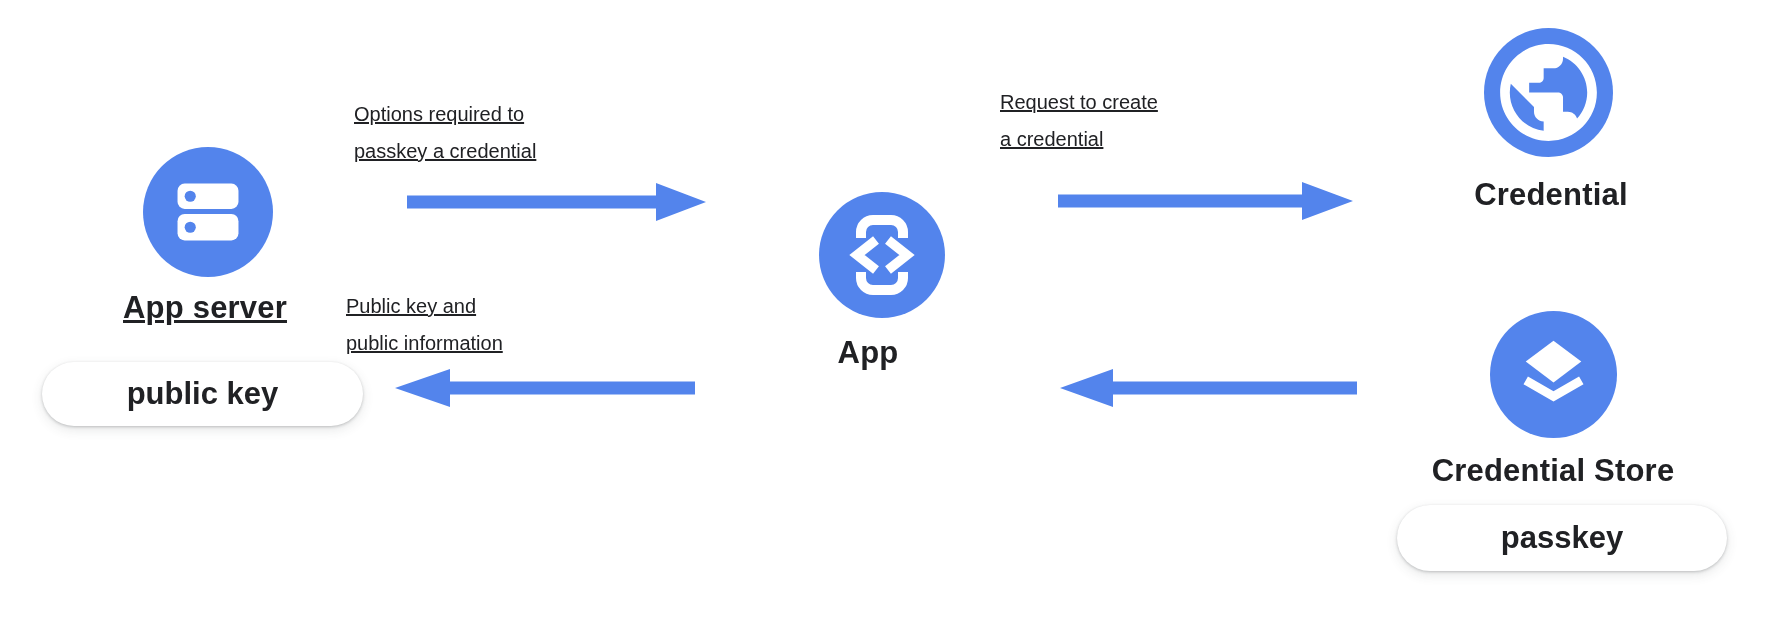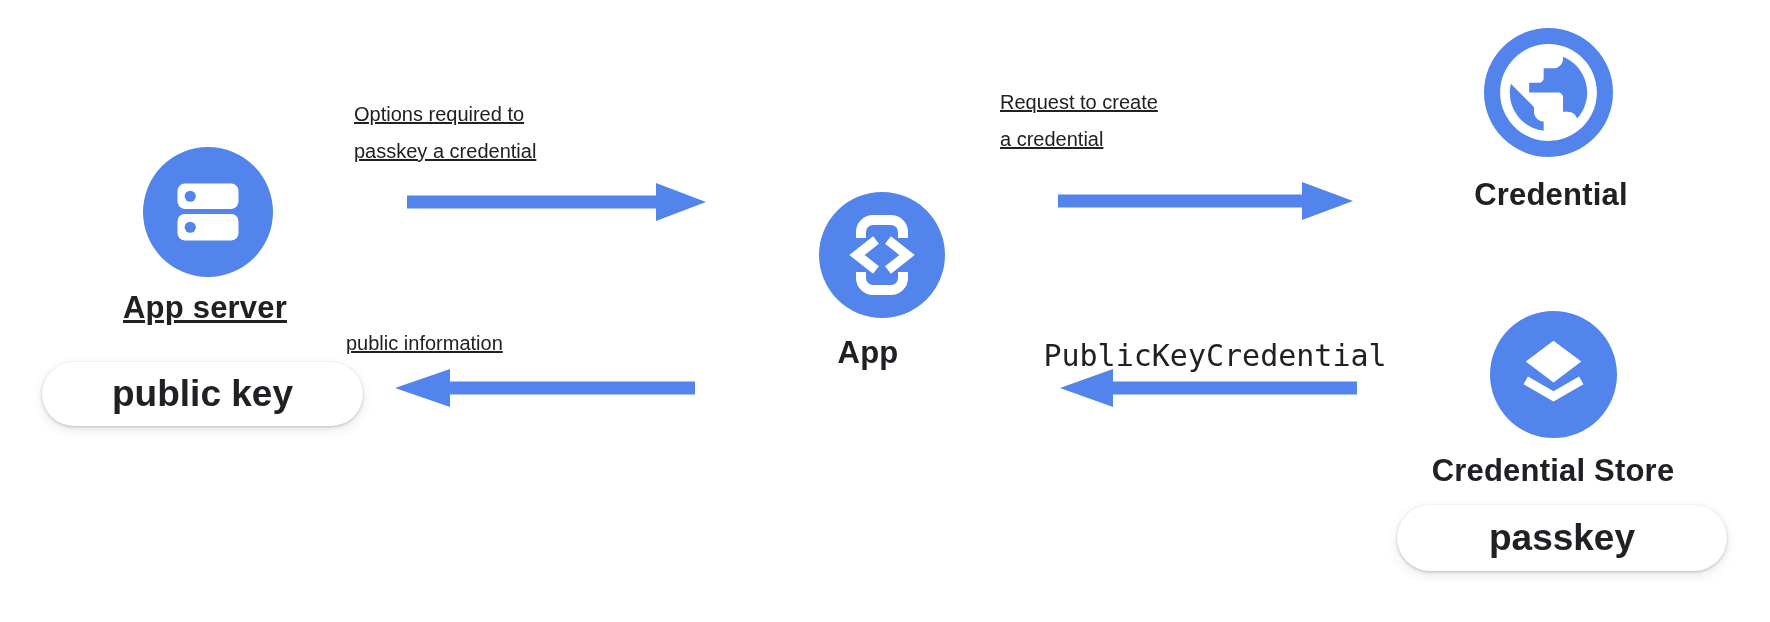--- a/index.html
+++ b/index.html
@@ -58,21 +58,21 @@
     font-weight: 400;
   }
   .pill {
     position: absolute;
     background: var(--pill-bg, #ffffff);
     border-radius: 40px;
     display: flex;
     align-items: center;
     justify-content: center;
     color: var(--text, #202124);
-    font-size: 37px;
+    font-size: 31px;
     font-weight: 600;
     box-shadow: 0 1px 3px rgba(60,64,67,0.28), 0 4px 12px rgba(60,64,67,0.12);
   }
 </style>
 </head>
 <body>
 
 <div class="canvas">
 
   <svg class="arrows-layer" viewBox="0 0 1770 622" xmlns="http://www.w3.org/2000/svg">
@@ -95,41 +95,40 @@
   <div class="pill" style="left:42px; top:362px; width:321px; height:64px;">
     <span>public key</span>
   </div>
 
   <div class="caption" style="left:354px; top:96px; width:400px;">
     <span>Options required to</span><br>
     <span>passkey a credential</span>
   </div>
 
   <div class="caption" style="left:346px; top:288px; width:400px;">
-    <br>
+    <span>Public key and</span><br>
     <span>public information</span>
   </div>
 
   <div class="icon" style="left:819px; top:192px; width:126px; height:126px;">
     <svg viewBox="-63 -63 126 126" xmlns="http://www.w3.org/2000/svg">
       <circle class="blue-fill" cx="0" cy="0" r="63"></circle>
       <rect x="-21" y="-35" width="42" height="70" rx="12" fill="none" stroke="#ffffff" stroke-width="10"></rect>
       <rect class="blue-fill" x="-33" y="-17" width="66" height="34" stroke="none"></rect>
       <polyline points="-6,-15 -25,0 -6,15" fill="none" stroke="#ffffff" stroke-width="9.5"></polyline>
       <polyline points="6,-15 25,0 6,15" fill="none" stroke="#ffffff" stroke-width="9.5"></polyline>
     </svg>
   </div>
   <div class="node-label" style="left:668px; top:334px; width:400px;">App</div>
 
   <div class="caption" style="left:1000px; top:84px; width:400px;">
     <span>Request to create</span><br>
     <span>a credential</span>
   </div>
 
-  <div class="caption-mono" style="left:1015px; top:338px; width:400px;">PublicKeyCredential</div>
 
   <div class="icon" style="left:1484px; top:28px; width:129px; height:129px;">
     <svg viewBox="-64 -64 128 128" xmlns="http://www.w3.org/2000/svg">
       <circle class="blue-fill" cx="0" cy="0" r="64"></circle>
       <path fill="#ffffff" transform="scale(4.8) translate(-12 -12)" d="M12 2C6.48 2 2 6.48 2 12s4.48 10 10 10 10-4.48 10-10S17.52 2 12 2zm-1 17.93c-3.95-.49-7-3.85-7-7.93 0-.62.08-1.21.21-1.79L9 15v1c0 1.1.9 2 2 2v1.93zm6.9-2.54c-.26-.81-1-1.39-1.9-1.39h-1v-3c0-.55-.45-1-1-1H8v-2h2c.55 0 1-.45 1-1V7h2c1.1 0 2-.9 2-2v-.41c2.93 1.19 5 4.06 5 7.41 0 2.08-.8 3.97-2.1 5.39z"></path>
     </svg>
   </div>
   <div class="node-label" style="left:1351px; top:176px; width:400px;">
     <span>Credential</span><br>
   </div>

